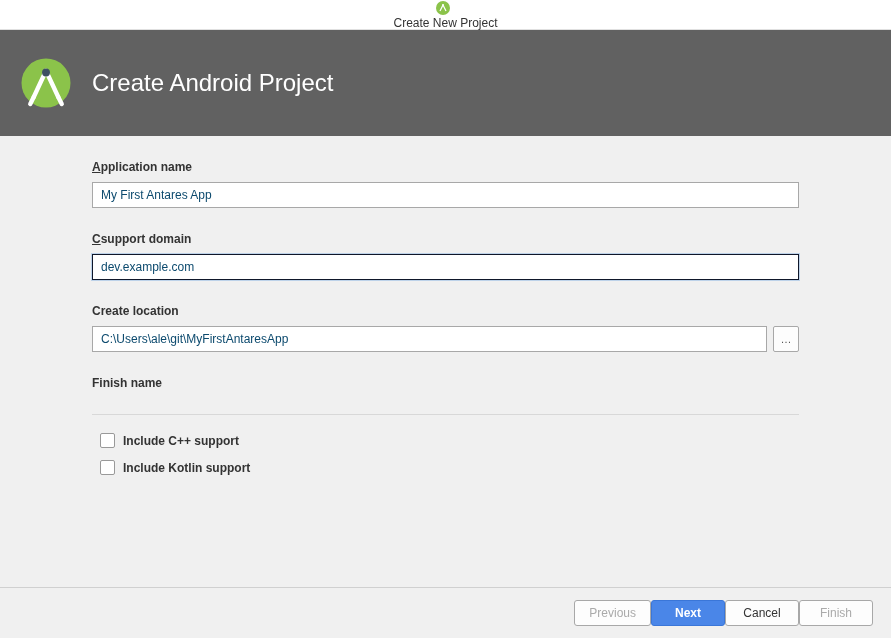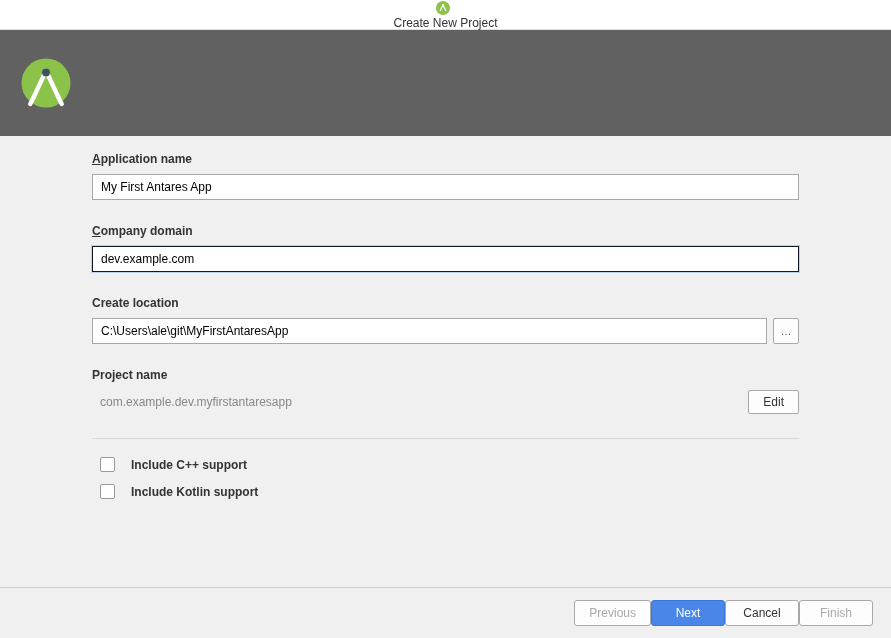--- a/index.html
+++ b/index.html
@@ -57,21 +57,21 @@
       width: 56px;
       height: 56px;
     }
     .header-banner .header-title {
       color: #fff;
       font-size: 24px;
       font-weight: 400;
     }
     .content {
       flex: 1;
-      padding: 16px 92px 10px 92px;
+      padding: 24px 92px 10px 92px;
       background: #f0f0f0;
       overflow: auto;
     }
     .field-group {
       margin-bottom: 24px;
     }
     .field-label {
       font-weight: 600;
       font-size: 12px;
       color: #333;
@@ -81,21 +81,21 @@
     .field-label .ul {
       text-decoration: underline;
     }
     .text-input {
       width: 100%;
       height: 26px;
       padding: 2px 8px;
       border: 1px solid #a8a8a8;
       background: #fff;
       font-size: 12px;
-      color: #000000;
+      color: #0c4a6e;
       outline: none;
     }
     .text-input.focused {
       border: 1px solid #0f172a;
       box-shadow: 0 0 0 1px rgba(74,144,217,0.3);
     }
     .location-row {
       display: flex;
       gap: 6px;
       align-items: center;
@@ -137,21 +137,21 @@
       border-radius: 2px;
     }
     .divider {
       border: none;
       border-top: 1px solid #d8d8d8;
       margin: 14px 0 18px 0;
     }
     .checkbox-row {
       display: flex;
       align-items: center;
-      gap: 16px;
+      gap: 8px;
       margin-bottom: 12px;
       padding-left: 8px;
     }
     .checkbox {
       width: 15px;
       height: 15px;
       border: 1px solid #999;
       background: #fff;
       border-radius: 2px;
       cursor: pointer;
@@ -177,20 +177,21 @@
       font-size: 12px;
       color: #333;
       border-radius: 3px;
       cursor: pointer;
       padding: 0 14px;
     }
     .footer button.primary {
       background: #4a86e8;
       border-color: #3a76d8;
       color: #fff;
+      font-weight: bold;
     }
     .footer button:disabled {
       color: #aaa;
       cursor: default;
     }
   </style>
 </head>
 <body>
 
 <div class="titlebar">
@@ -207,48 +208,45 @@
 
 <div class="header-banner">
   <span class="big-icon">
     <svg viewBox="0 0 64 64" width="56" height="56">
       <circle cx="32" cy="32" r="28" fill="#8bc34a"></circle>
       <path d="M 18 48 L 32 18 L 46 48" stroke="#fff" stroke-width="5" fill="none" stroke-linejoin="round" stroke-linecap="round"></path>
       <circle cx="32" cy="20" r="4.5" fill="#3e5062"></circle>
       <path d="M 18 48 L 14 56 M 46 48 L 50 56" stroke="#fff" stroke-width="5" stroke-linecap="round"></path>
     </svg>
   </span>
+  <span class="header-title">Create Android Project</span>
 </div>
 
 <div class="content">
 
   <div class="field-group">
     <label class="field-label"><span class="ul">A</span><span>pplication name</span></label>
     <input class="text-input" type="text" value="My First Antares App" style="">
   </div>
 
   <div class="field-group">
-    <label class="field-label"><span class="ul">C</span><span>ompany domain</span></label>
+    <label class="field-label"><span class="ul">C</span><span>support domain</span></label>
     <input class="text-input focused" type="text" value="dev.example.com" style="">
   </div>
 
   <div class="field-group">
     <label class="field-label">Create location</label>
     <div class="location-row">
       <input class="text-input" type="text" value="C:\Users\ale\git\MyFirstAntaresApp" style="">
       <button class="browse-btn">…</button>
     </div>
   </div>
 
   <div class="field-group">
-    <label class="field-label">Project name</label>
-    <div class="package-row">
-      <span class="package-value">com.example.dev.myfirstantaresapp</span>
-      <button class="edit-btn">Edit</button>
-    </div>
+    <label class="field-label">Finish name</label>
   </div>
 
   <hr class="divider">
 
   <div class="checkbox-row">
     <span class="checkbox"></span>
     <span class="checkbox-label">Include C++ support</span>
   </div>
 
   <div class="checkbox-row">

